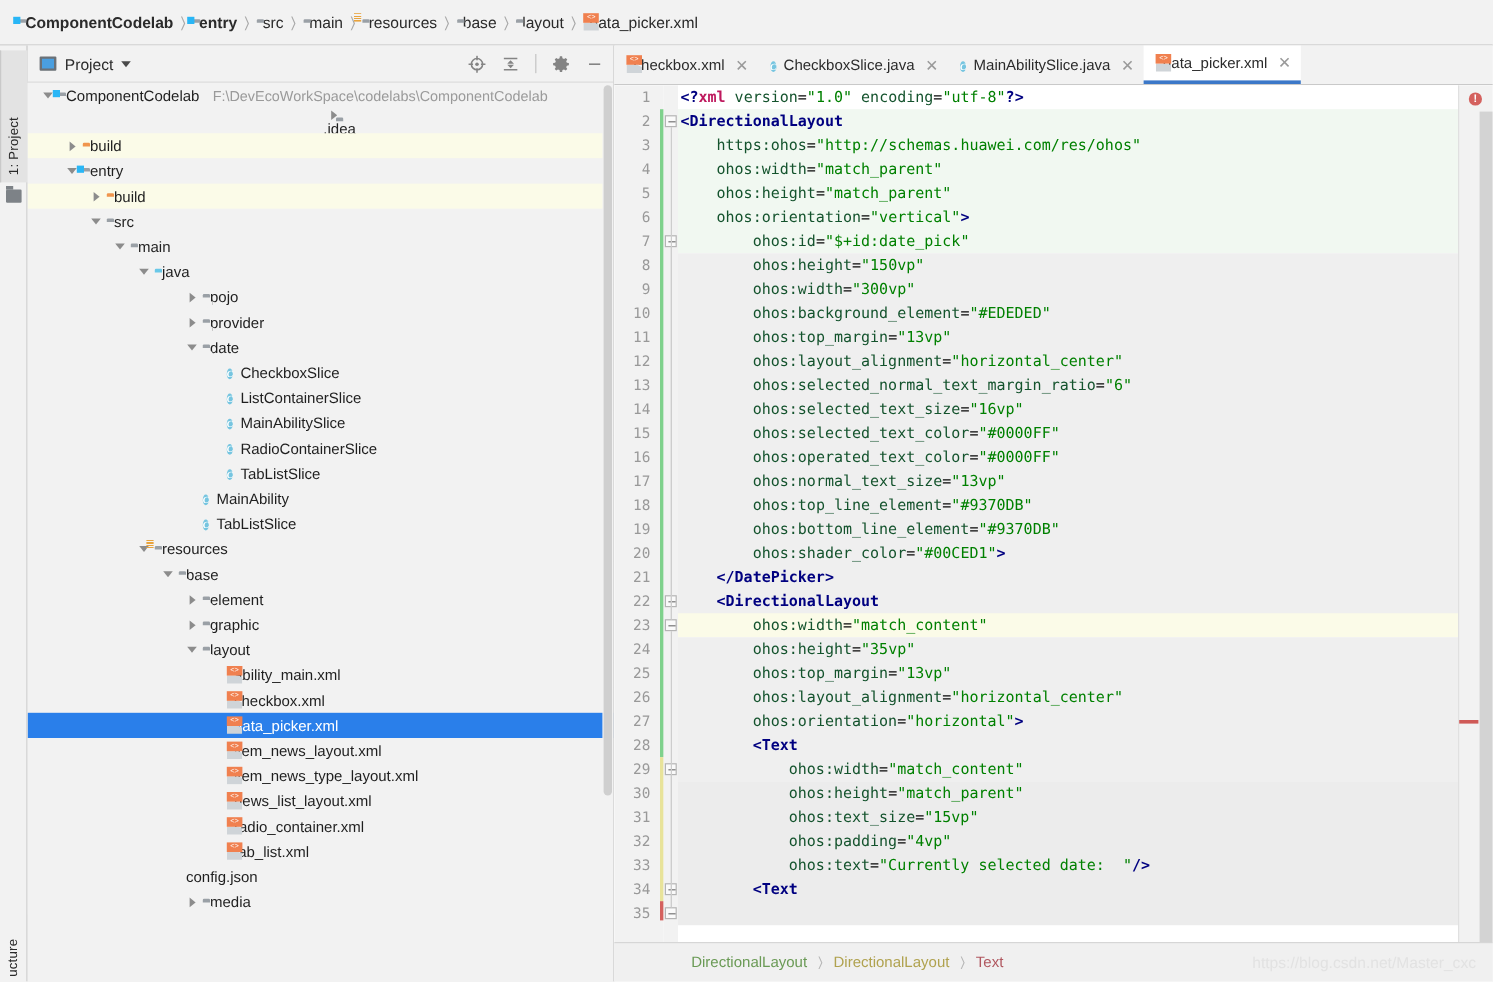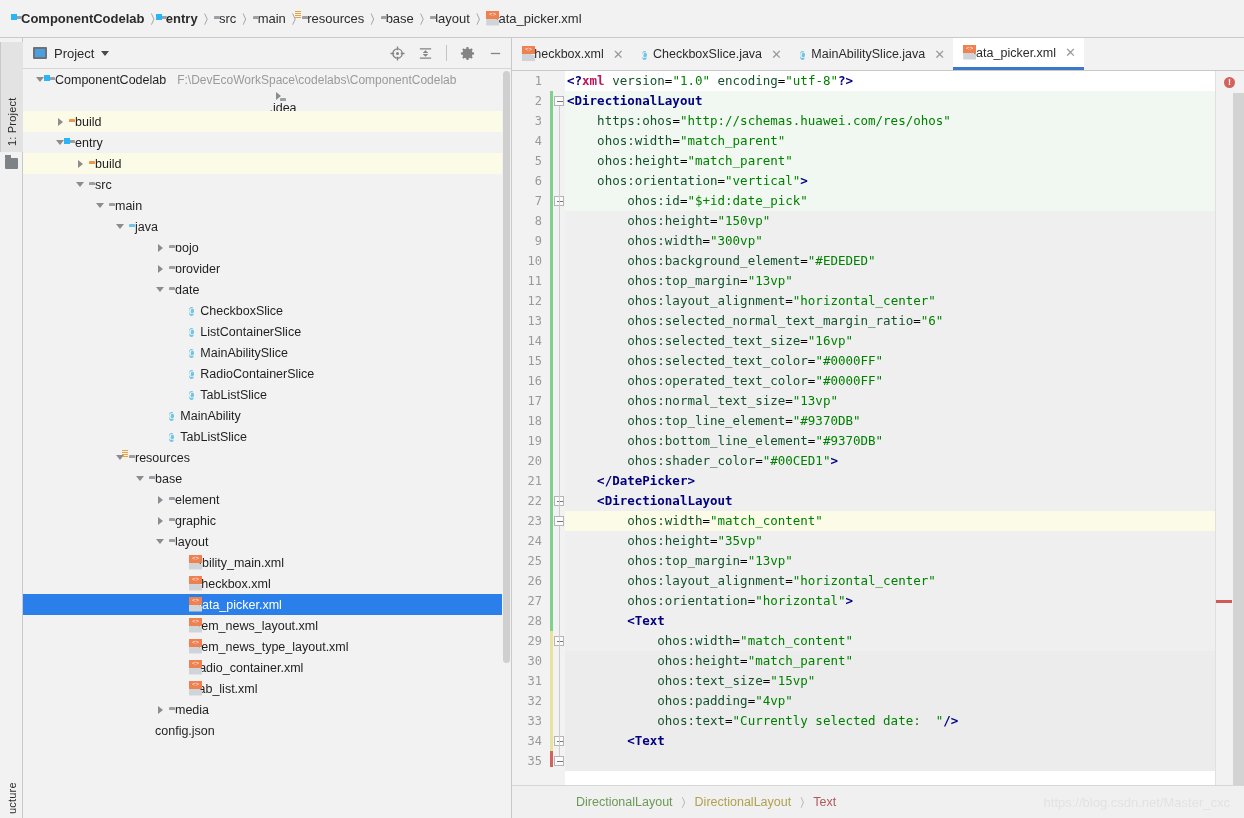--- a/index.html
+++ b/index.html
@@ -437,42 +437,49 @@
             <span class="tico-wrap">
               <span class="ico"><span class="ico-xml"></span></span>
             </span>
             <span class="tlabel">item_news_type_layout.xml</span>
           </div>
           <div class="trow plain" style="padding-left: 152px;">
             <span class="tarrow "></span>
             <span class="tico-wrap">
               <span class="ico"><span class="ico-xml"></span></span>
             </span>
+            <span class="tlabel">news_list_layout.xml</span>
+          </div>
+          <div class="trow plain" style="padding-left: 152px;">
+            <span class="tarrow "></span>
+            <span class="tico-wrap">
+              <span class="ico"><span class="ico-xml"></span></span>
+            </span>
             <span class="tlabel">radio_container.xml</span>
           </div>
           <div class="trow plain" style="padding-left: 152px;">
             <span class="tarrow "></span>
             <span class="tico-wrap">
               <span class="ico"><span class="ico-xml"></span></span>
             </span>
             <span class="tlabel">tab_list.xml</span>
           </div>
+          <div class="trow plain" style="padding-left: 112px;">
+            <span class="tarrow "></span>
+            <span class="tico-wrap">
+              <span class="ico"><span class="ico-json"></span></span>
+            </span>
+            <span class="tlabel">config.json</span>
+          </div>
           <div class="trow plain" style="padding-left: 132px;">
             <span class="tarrow right"></span>
             <span class="tico-wrap">
               <span class="ico"><span class="ico-pkg"></span></span>
             </span>
             <span class="tlabel">media</span>
-          </div>
-          <div class="trow plain" style="padding-left: 112px;">
-            <span class="tarrow "></span>
-            <span class="tico-wrap">
-              <span class="ico"><span class="ico-json"></span></span>
-            </span>
-            <span class="tlabel">config.json</span>
           </div>
           <div class="tree-scrollbar" style="top:0;bottom:0;">
           <div class="tree-scrollthumb"></div>
         </div>
       </div>
     </div>
 
     <div class="editor-area">
       <div class="tabbar" id="tabbar">
           <div class="etab">

